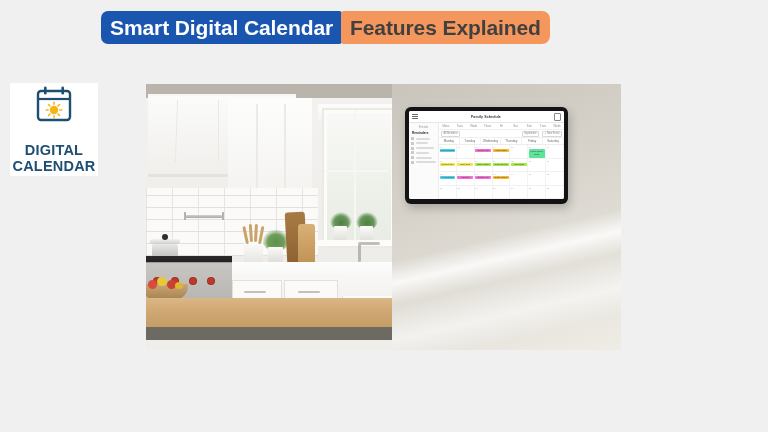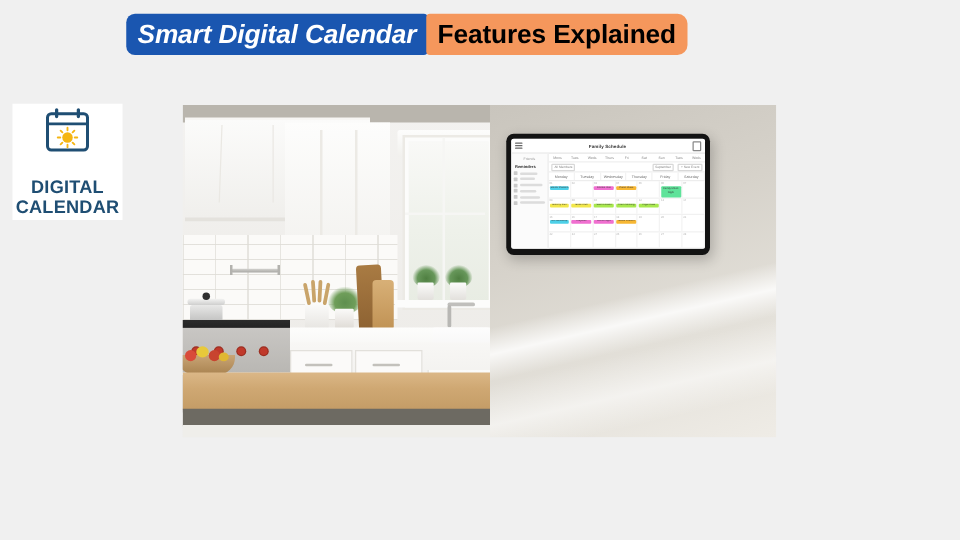--- a/index.html
+++ b/index.html
@@ -38,27 +38,26 @@
     font-size: 21px;
     font-weight: bold;
     color: #ffffff;
     letter-spacing: -0.1px;
     white-space: nowrap;
     line-height: 1;
   }
   .title-pill.blue {
     background: #1a56b0;
     border-radius: 7px 3px 3px 7px;
-    font-style: italic;
   }
   .title-pill.orange {
     background: #f5975c;
     border-radius: 3px 8px 8px 3px;
     margin-left: -1px;
-    color: #000000;
+    color: #404040;
   }
 
   
   .logo-card {
     position: absolute;
     left: 10px; top: 83px;
     width: 88px; height: 93px;
     background: #ffffff;
     display: flex;
     flex-direction: column;

